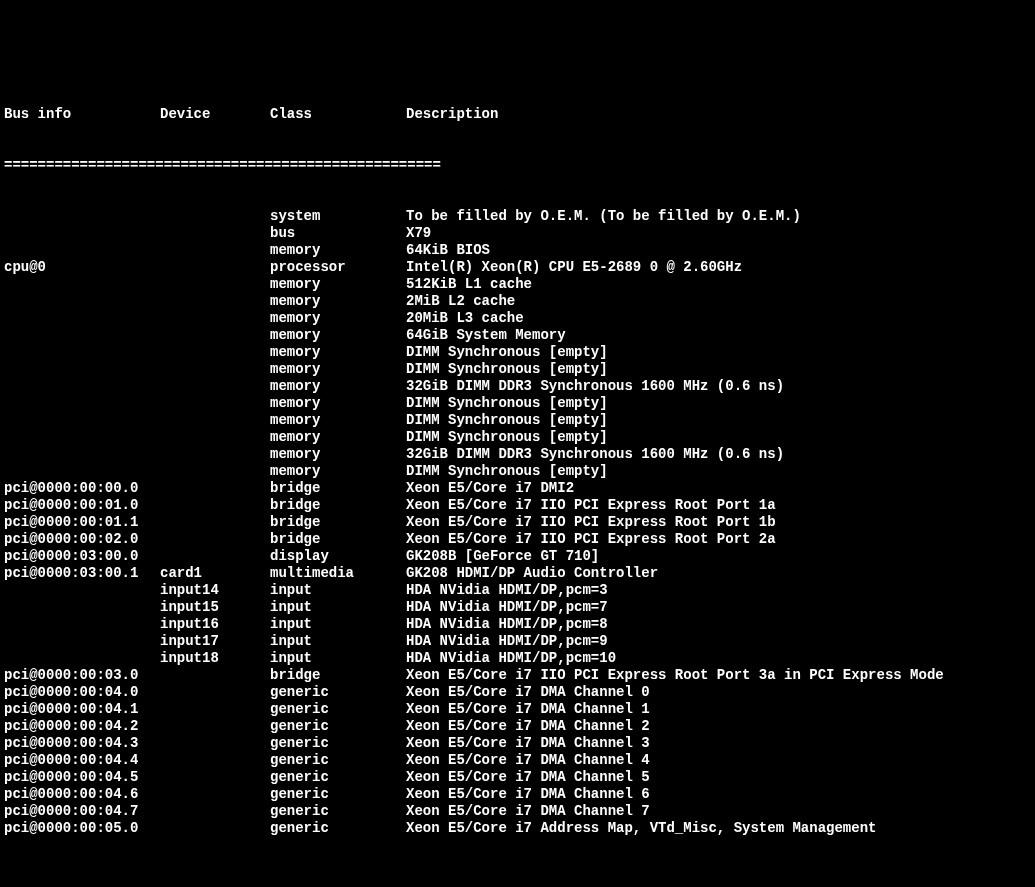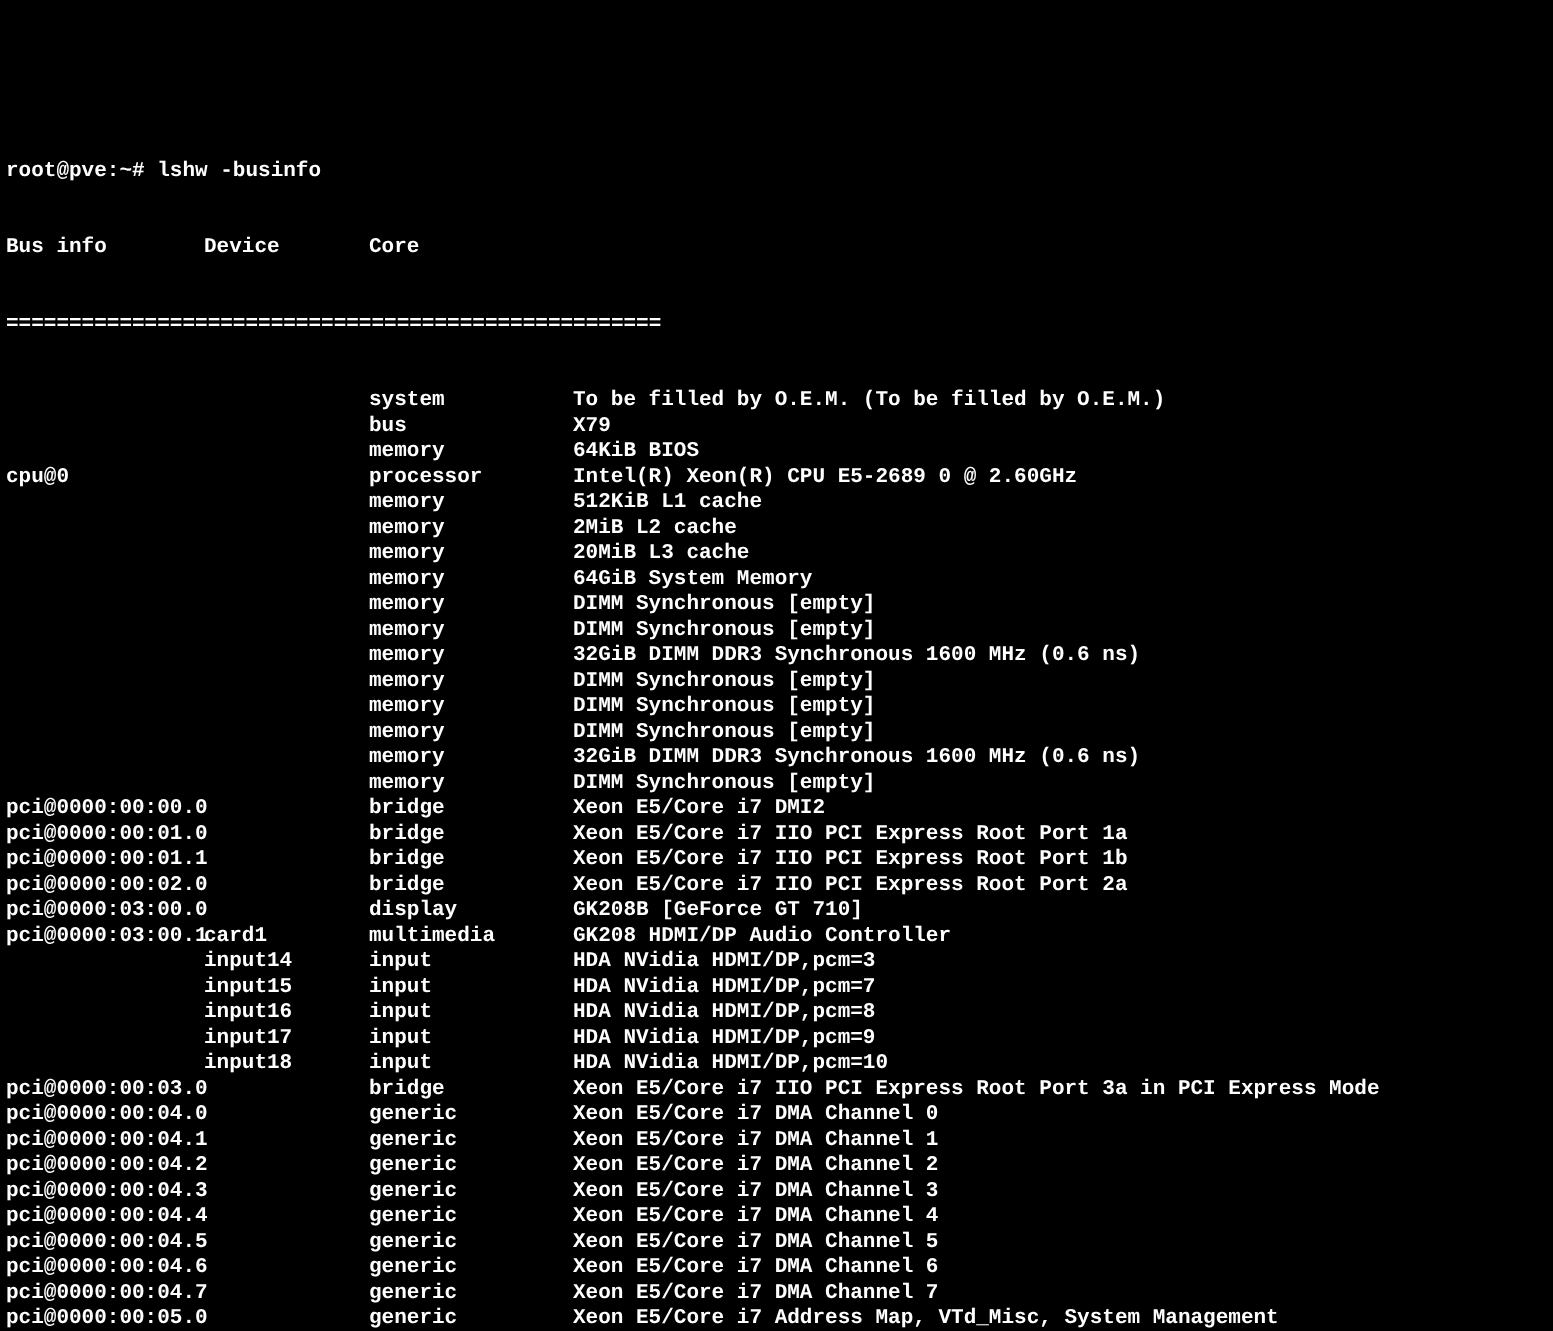--- a/index.html
+++ b/index.html
@@ -26,35 +26,35 @@
     .row {
       display: flex;
     }
     .col-bus {
       width: 132px;
       flex-shrink: 0;
     }
     .col-dev {
       width: 110px;
       flex-shrink: 0;
+      margin-left: 24px;
     }
     .col-class {
       width: 136px;
       flex-shrink: 0;
     }
     .col-desc {
       flex: 1;
     }
   </style>
 </head>
 <body>
 
 
 
 <div class="terminal">
-  <div class="row"><span>root@pve:~# </span><span>lshw -businfo</span></div>
-  <div class="row"><span class="col-bus">Bus info</span><span class="col-dev">Device</span><span class="col-class">Core</span></div>
+  <div class="row"><span class="col-bus">Bus info</span><span class="col-dev">Device</span><span class="col-class">Class</span><span class="col-desc">Description</span></div>
   <div class="row"><span>====================================================</span></div>
   <div id="rows"><div class="row"><span class="col-bus"></span><span class="col-dev"></span><span class="col-class">system</span><span class="col-desc">To be filled by O.E.M. (To be filled by O.E.M.)</span></div><div class="row"><span class="col-bus"></span><span class="col-dev"></span><span class="col-class">bus</span><span class="col-desc">X79</span></div><div class="row"><span class="col-bus"></span><span class="col-dev"></span><span class="col-class">memory</span><span class="col-desc">64KiB BIOS</span></div><div class="row"><span class="col-bus">cpu@0</span><span class="col-dev"></span><span class="col-class">processor</span><span class="col-desc">Intel(R) Xeon(R) CPU E5-2689 0 @ 2.60GHz</span></div><div class="row"><span class="col-bus"></span><span class="col-dev"></span><span class="col-class">memory</span><span class="col-desc">512KiB L1 cache</span></div><div class="row"><span class="col-bus"></span><span class="col-dev"></span><span class="col-class">memory</span><span class="col-desc">2MiB L2 cache</span></div><div class="row"><span class="col-bus"></span><span class="col-dev"></span><span class="col-class">memory</span><span class="col-desc">20MiB L3 cache</span></div><div class="row"><span class="col-bus"></span><span class="col-dev"></span><span class="col-class">memory</span><span class="col-desc">64GiB System Memory</span></div><div class="row"><span class="col-bus"></span><span class="col-dev"></span><span class="col-class">memory</span><span class="col-desc">DIMM Synchronous [empty]</span></div><div class="row"><span class="col-bus"></span><span class="col-dev"></span><span class="col-class">memory</span><span class="col-desc">DIMM Synchronous [empty]</span></div><div class="row"><span class="col-bus"></span><span class="col-dev"></span><span class="col-class">memory</span><span class="col-desc">32GiB DIMM DDR3 Synchronous 1600 MHz (0.6 ns)</span></div><div class="row"><span class="col-bus"></span><span class="col-dev"></span><span class="col-class">memory</span><span class="col-desc">DIMM Synchronous [empty]</span></div><div class="row"><span class="col-bus"></span><span class="col-dev"></span><span class="col-class">memory</span><span class="col-desc">DIMM Synchronous [empty]</span></div><div class="row"><span class="col-bus"></span><span class="col-dev"></span><span class="col-class">memory</span><span class="col-desc">DIMM Synchronous [empty]</span></div><div class="row"><span class="col-bus"></span><span class="col-dev"></span><span class="col-class">memory</span><span class="col-desc">32GiB DIMM DDR3 Synchronous 1600 MHz (0.6 ns)</span></div><div class="row"><span class="col-bus"></span><span class="col-dev"></span><span class="col-class">memory</span><span class="col-desc">DIMM Synchronous [empty]</span></div><div class="row"><span class="col-bus">pci@0000:00:00.0</span><span class="col-dev"></span><span class="col-class">bridge</span><span class="col-desc">Xeon E5/Core i7 DMI2</span></div><div class="row"><span class="col-bus">pci@0000:00:01.0</span><span class="col-dev"></span><span class="col-class">bridge</span><span class="col-desc">Xeon E5/Core i7 IIO PCI Express Root Port 1a</span></div><div class="row"><span class="col-bus">pci@0000:00:01.1</span><span class="col-dev"></span><span class="col-class">bridge</span><span class="col-desc">Xeon E5/Core i7 IIO PCI Express Root Port 1b</span></div><div class="row"><span class="col-bus">pci@0000:00:02.0</span><span class="col-dev"></span><span class="col-class">bridge</span><span class="col-desc">Xeon E5/Core i7 IIO PCI Express Root Port 2a</span></div><div class="row"><span class="col-bus">pci@0000:03:00.0</span><span class="col-dev"></span><span class="col-class">display</span><span class="col-desc">GK208B [GeForce GT 710]</span></div><div class="row"><span class="col-bus">pci@0000:03:00.1</span><span class="col-dev">card1</span><span class="col-class">multimedia</span><span class="col-desc">GK208 HDMI/DP Audio Controller</span></div><div class="row"><span class="col-bus"></span><span class="col-dev">input14</span><span class="col-class">input</span><span class="col-desc">HDA NVidia HDMI/DP,pcm=3</span></div><div class="row"><span class="col-bus"></span><span class="col-dev">input15</span><span class="col-class">input</span><span class="col-desc">HDA NVidia HDMI/DP,pcm=7</span></div><div class="row"><span class="col-bus"></span><span class="col-dev">input16</span><span class="col-class">input</span><span class="col-desc">HDA NVidia HDMI/DP,pcm=8</span></div><div class="row"><span class="col-bus"></span><span class="col-dev">input17</span><span class="col-class">input</span><span class="col-desc">HDA NVidia HDMI/DP,pcm=9</span></div><div class="row"><span class="col-bus"></span><span class="col-dev">input18</span><span class="col-class">input</span><span class="col-desc">HDA NVidia HDMI/DP,pcm=10</span></div><div class="row"><span class="col-bus">pci@0000:00:03.0</span><span class="col-dev"></span><span class="col-class">bridge</span><span class="col-desc">Xeon E5/Core i7 IIO PCI Express Root Port 3a in PCI Express Mode</span></div><div class="row"><span class="col-bus">pci@0000:00:04.0</span><span class="col-dev"></span><span class="col-class">generic</span><span class="col-desc">Xeon E5/Core i7 DMA Channel 0</span></div><div class="row"><span class="col-bus">pci@0000:00:04.1</span><span class="col-dev"></span><span class="col-class">generic</span><span class="col-desc">Xeon E5/Core i7 DMA Channel 1</span></div><div class="row"><span class="col-bus">pci@0000:00:04.2</span><span class="col-dev"></span><span class="col-class">generic</span><span class="col-desc">Xeon E5/Core i7 DMA Channel 2</span></div><div class="row"><span class="col-bus">pci@0000:00:04.3</span><span class="col-dev"></span><span class="col-class">generic</span><span class="col-desc">Xeon E5/Core i7 DMA Channel 3</span></div><div class="row"><span class="col-bus">pci@0000:00:04.4</span><span class="col-dev"></span><span class="col-class">generic</span><span class="col-desc">Xeon E5/Core i7 DMA Channel 4</span></div><div class="row"><span class="col-bus">pci@0000:00:04.5</span><span class="col-dev"></span><span class="col-class">generic</span><span class="col-desc">Xeon E5/Core i7 DMA Channel 5</span></div><div class="row"><span class="col-bus">pci@0000:00:04.6</span><span class="col-dev"></span><span class="col-class">generic</span><span class="col-desc">Xeon E5/Core i7 DMA Channel 6</span></div><div class="row"><span class="col-bus">pci@0000:00:04.7</span><span class="col-dev"></span><span class="col-class">generic</span><span class="col-desc">Xeon E5/Core i7 DMA Channel 7</span></div><div class="row"><span class="col-bus">pci@0000:00:05.0</span><span class="col-dev"></span><span class="col-class">generic</span><span class="col-desc">Xeon E5/Core i7 Address Map, VTd_Misc, System Management</span></div></div>
 </div>
 
 
 
 
 </body></html>

